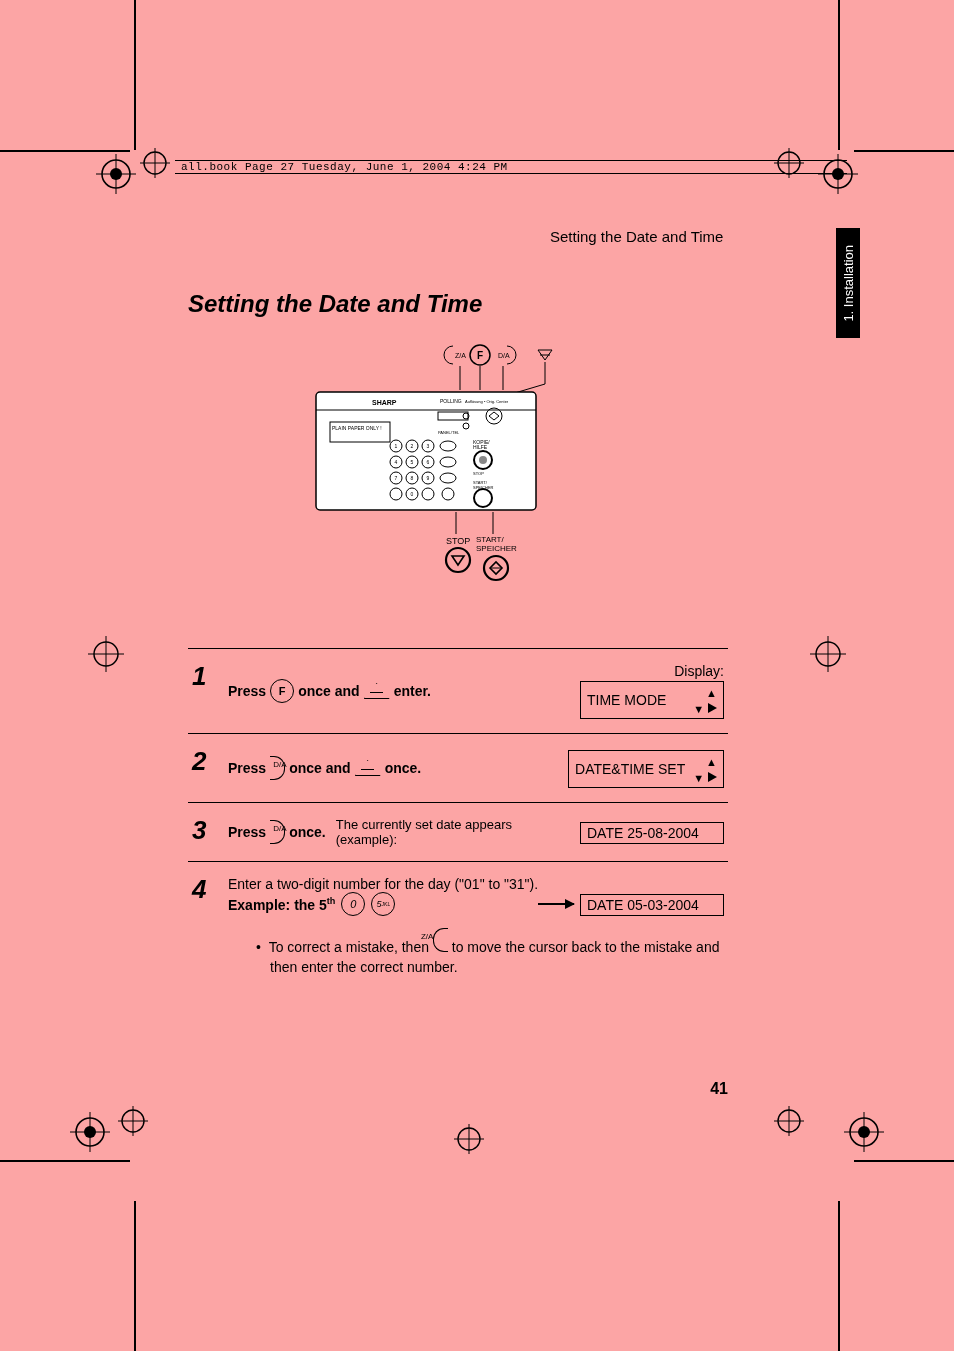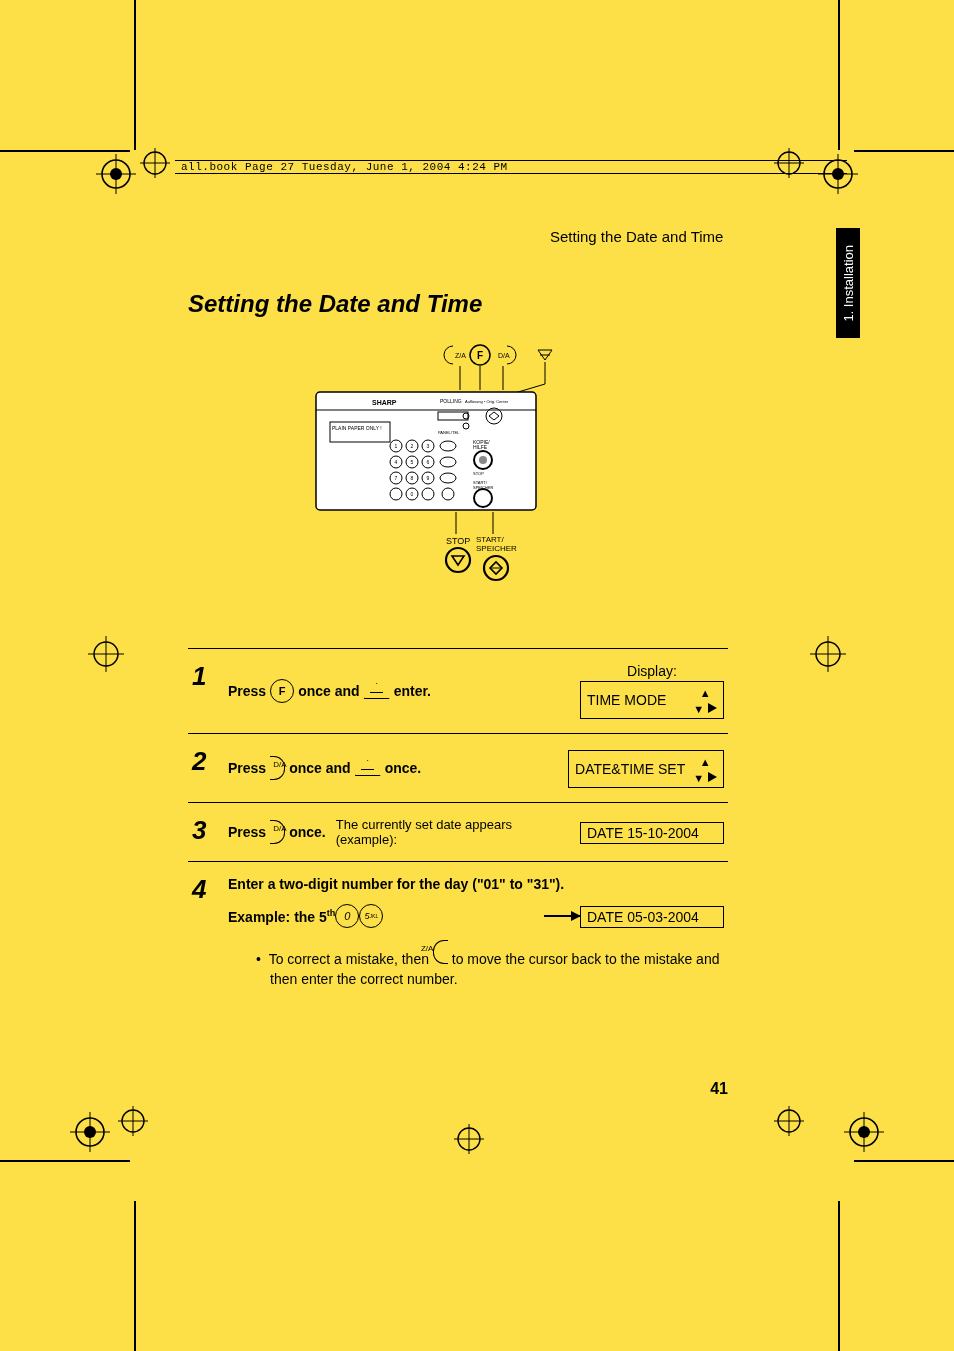--- a/index.html
+++ b/index.html
@@ -1,16 +1,16 @@
 <!DOCTYPE html>
 <html><head>
 <meta charset="utf-8">
 <style>
   html,body{margin:0;padding:0;background:#fff;font-family:Helvetica,Arial,sans-serif;color:#000}
-  .page{position:relative;width:954px;height:1351px;margin:0 auto;background:#fde047}
+  .page{position:relative;width:954px;height:1351px;margin:0 auto;background:#fca5a5}
   
   .reg{position:absolute}
   .reg svg{display:block}
   .crop-v{position:absolute;width:2px;background:#000}
   .crop-h{position:absolute;height:2px;background:#000}
   
   .hdr-rule{position:absolute;left:175px;top:160px;width:660px;border-top:1px solid #000;border-bottom:1px solid #000;height:12px;padding:0 6px;font:11px/12px "Courier New",monospace;letter-spacing:.5px}
   
   .runhead{position:absolute;left:550px;top:228px;font:15px Helvetica,Arial,sans-serif}
   
@@ -22,21 +22,21 @@
   .intro{font:15px/1.4 Helvetica,Arial,sans-serif;margin:0 0 28px 52px}
   
   .fax{margin:0 auto 48px auto;width:300px}
   
   .steps{border-top:1px solid #000}
   .step{display:flex;align-items:flex-start;border-bottom:1px solid #000;padding:14px 4px;gap:14px;font:14px Helvetica,Arial,sans-serif}
   .step:last-child{border-bottom:none}
   .num{font:italic 700 26px Helvetica,Arial,sans-serif;width:22px;flex:none;line-height:1}
   .body{flex:1;display:flex;gap:10px;flex-wrap:wrap;align-items:center}
   .instr{display:flex;align-items:center;flex-wrap:wrap;gap:4px;font-weight:700}
-  .disp-col{margin-left:auto;text-align:center;font:14px Helvetica,Arial,sans-serif}
+  .disp-col{margin-left:auto;text-align:right;font:14px Helvetica,Arial,sans-serif}
   .lcd{display:inline-flex;align-items:center;border:1px solid #000;padding:2px 6px;font:14px Helvetica,Arial,sans-serif;min-width:130px;justify-content:space-between;gap:8px;margin-top:2px}
   .note{font:14px/1.45 Helvetica,Arial,sans-serif;margin:12px 0 0 28px;text-indent:-14px;padding-left:14px}
   .sup{font-size:.65em;vertical-align:super}
   
   .key-oval{display:inline-flex;align-items:center;justify-content:center;width:22px;height:22px;border:1.5px solid #000;border-radius:50%;font:700 11px Helvetica;flex:none}
   .key-tri{display:inline-block;width:26px;height:16px;position:relative;flex:none}
   .key-tri::before{content:"";position:absolute;inset:0;border:1.5px solid #000;clip-path:polygon(50% 0,100% 100%,0 100%);}
   .key-tri .bar{position:absolute;left:25%;right:25%;top:55%;height:1.5px;background:#000}
   .key-half{display:inline-block;width:14px;height:22px;border:1.5px solid #000;border-left:none;border-radius:0 11px 11px 0;position:relative;flex:none}
   .key-half .lbl{position:absolute;left:3px;top:3px;font:8px Helvetica}
@@ -300,32 +300,32 @@
           <div class="instr">
             <span>Press </span>
             <span class="key-half">
                 <span class="lbl">D/A</span>
               </span>
             <span> once.</span>
           </div>
           <div style="flex:1;text-align:left;font:13px Helvetica">The currently set date appears (example):</div>
           <div class="disp-col">
             <div class="lcd">
-              <span>DATE 15-10-2004</span>
+              <span>DATE 25-08-2004</span>
             </div>
           </div>
         </div>
       </div>
 
       <div class="step" style="display:block;padding-left:4px">
         <div style="display:flex;gap:14px;align-items:flex-start">
           <div class="num">4</div>
           <div style="flex:1">
-            <div style="font-weight:700">Enter a two-digit number for the day ("01" to "31").</div>
-            <div style="display:flex;align-items:center;gap:0;margin-top:12px;flex-wrap:wrap">
+            <div style="font-weight:400">Enter a two-digit number for the day ("01" to "31").</div>
+            <div style="display:flex;align-items:center;gap:6px;margin-top:0;flex-wrap:wrap">
               <span style="font-weight:700">
                 <span>Example: the 5</span><span class="sup">th</span>
               </span>
               <span class="key-oval" style="font-style:italic;font-weight:400">0</span>
               <span class="key-oval" style="font-style:italic;font-weight:400;font-size:9px">5<span style="font-size:5px">JKL</span></span>
               <span style="flex:1"></span>
               <span class="arrow-r"></span>
               <div class="lcd">
                   <span>DATE 05-03-2004</span>
                 </div>

